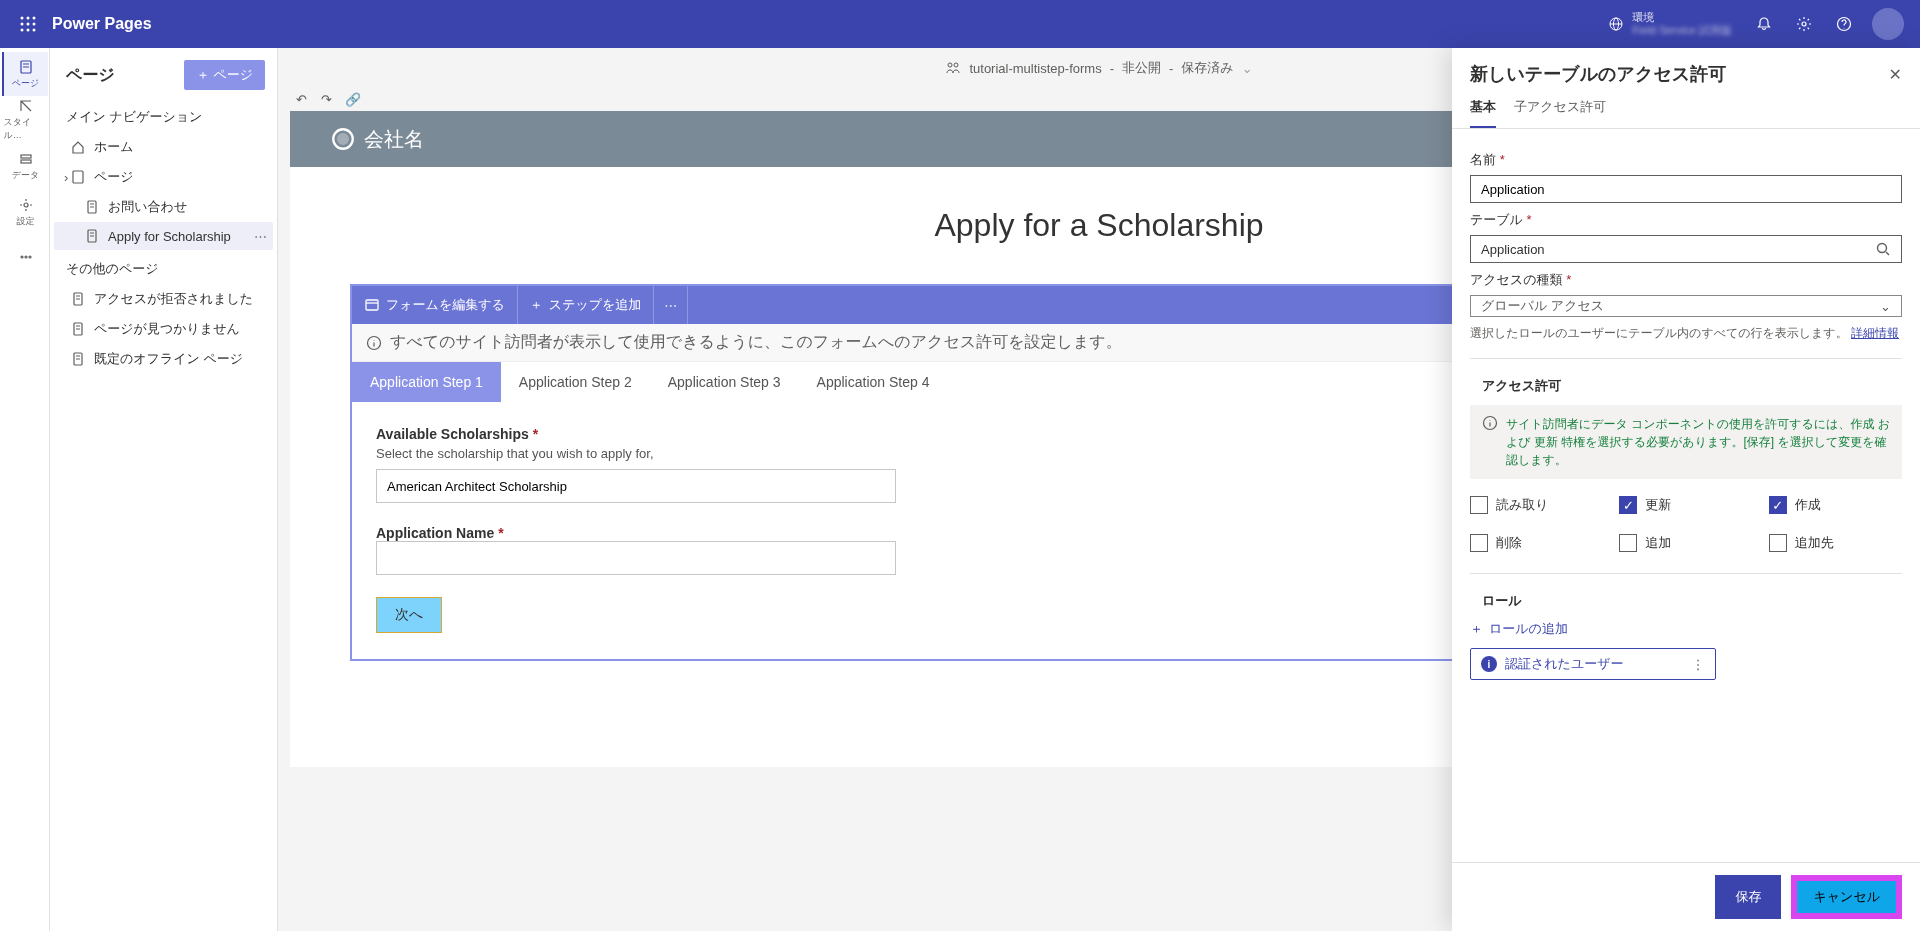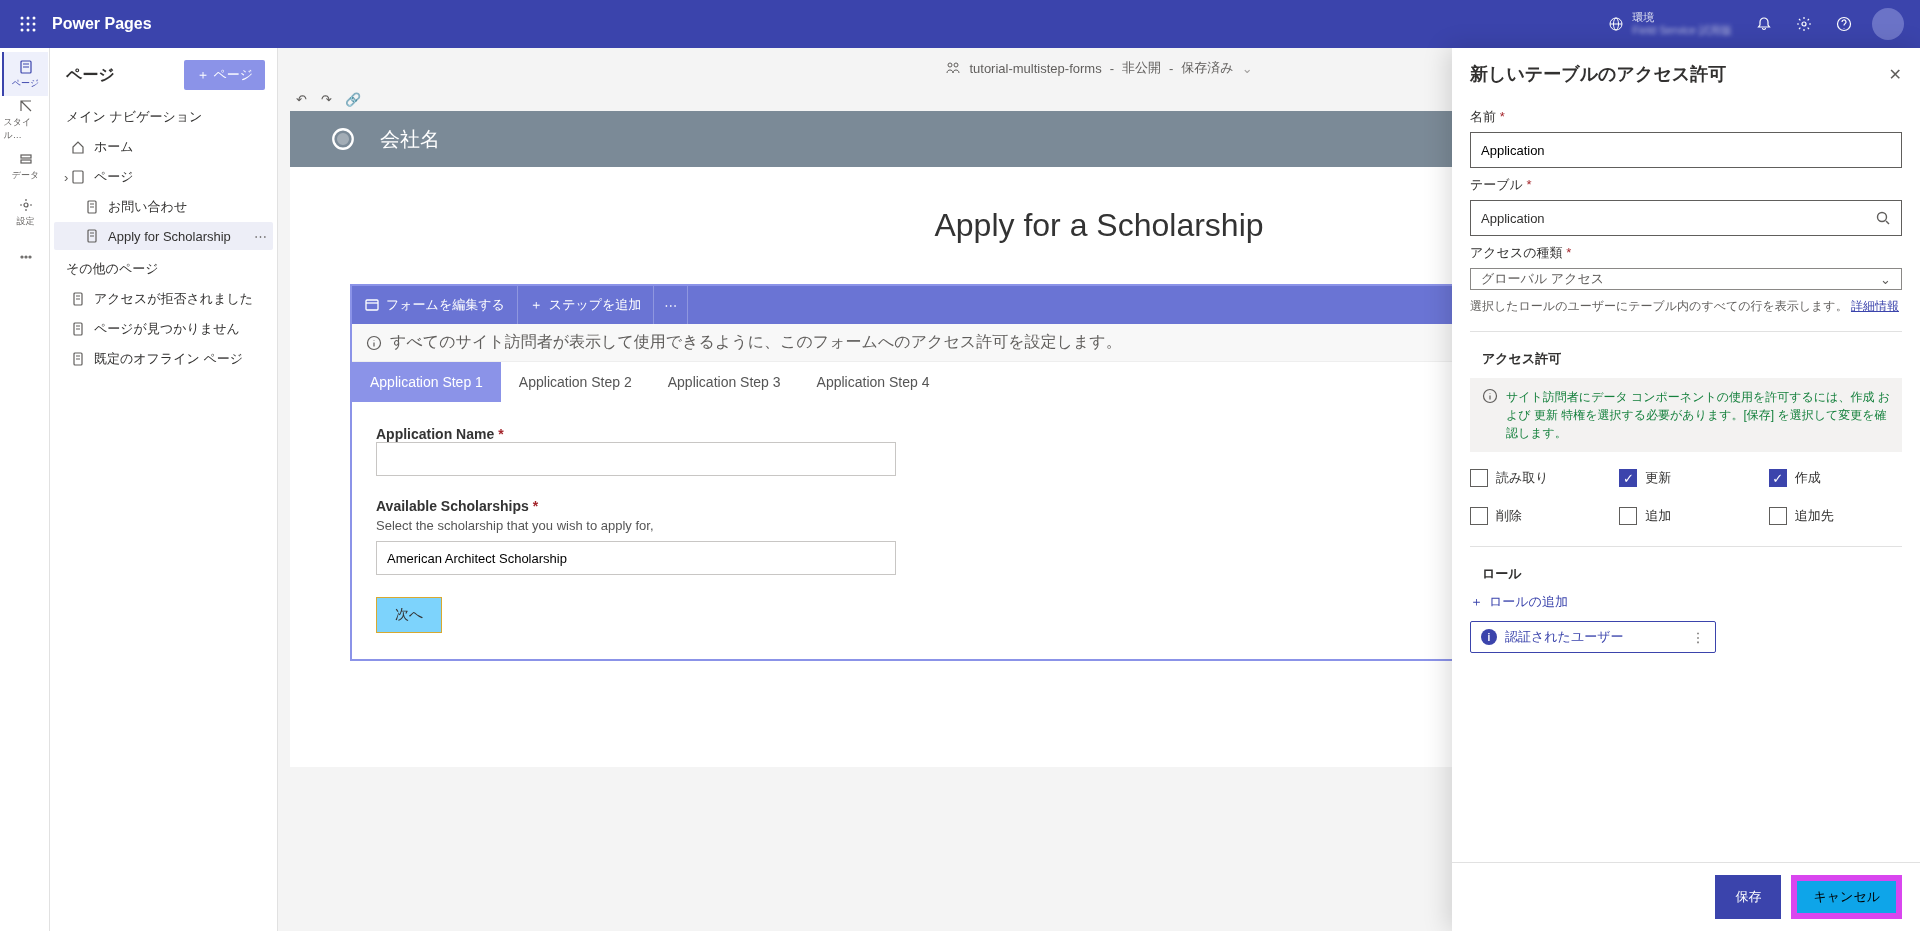--- a/index.html
+++ b/index.html
@@ -27,21 +27,21 @@
 .tree-item{display:flex;align-items:center;gap:8px;padding:6px 8px 6px 16px;font-size:13px;color:#323130;cursor:pointer;border-radius:2px;position:relative}
 .tree-item.indent1{padding-left:30px}
 .tree-item.selected{background:#edeef7}
 .tree-item .more{position:absolute;right:6px;color:#605e5c}
 .main{flex:1;background:#f4f4f4;overflow:auto;position:relative}
 .crumb{height:40px;display:flex;align-items:center;justify-content:center;gap:8px;color:#605e5c;font-size:13px}
 .crumb .chev{color:#a19f9d}
 .canvas-tools{display:flex;gap:14px;padding:4px 18px;color:#605e5c}
 .canvas-tools span{cursor:pointer}
 .site-header{background:#7b8a97;color:#fff;height:56px;display:flex;align-items:center;padding:0 40px;margin:0 12px}
-.site-logo{display:flex;align-items:center;gap:24px;font-size:20px}
+.site-logo{display:flex;align-items:center;gap:8px;font-size:20px}
 .site-nav{margin-left:auto;display:flex;gap:24px;font-size:15px}
 .site-nav .div{color:#fff;opacity:.5}
 .page-body{background:#fff;margin:0 12px;padding:40px 60px 30px;min-height:600px}
 .page-title{font-size:32px;text-align:center;color:#333;margin-bottom:40px;font-weight:400}
 .form-wrap{border:2px solid #8b93e8;padding:0;position:relative}
 .form-toolbar{background:#6a74d4;color:#fff;display:flex;align-items:center;height:38px;font-size:13px}
 .ft-seg{display:flex;align-items:center;gap:6px;padding:0 12px;height:100%;border-right:1px solid rgba(255,255,255,.25);cursor:pointer}
 .ft-seg.nb{border-right:none}
 .ft-seg.dots{padding:0 10px}
 .info-bar{background:#f8f8f8;display:flex;align-items:center;gap:8px;padding:8px 14px;font-size:16px;color:#605e5c;border-bottom:1px solid #eee}
@@ -65,21 +65,21 @@
 .roles-pop .manage{display:flex;align-items:center;gap:8px;color:#3b44ac;margin-top:10px;font-size:13px;cursor:pointer}
 .flyout{position:fixed;top:48px;right:0;bottom:0;width:468px;background:#fff;box-shadow:-4px 0 24px rgba(0,0,0,.15);display:flex;flex-direction:column;z-index:100}
 .fly-head{padding:14px 18px 0;display:flex;justify-content:space-between;align-items:center}
 .fly-head h3{font-size:18px;font-weight:600}
 .fly-tabs{display:flex;gap:18px;padding:12px 18px 0;border-bottom:1px solid #e1e1e1}
 .fly-tab{padding-bottom:10px;font-size:13px;color:#605e5c;cursor:pointer}
 .fly-tab.active{color:#323130;border-bottom:2px solid #3b44ac;font-weight:600}
 .fly-body{padding:14px 18px;flex:1;overflow:auto}
 .fl-label{font-size:13px;margin:8px 0 6px;display:block}
 .fl-label .req{color:#a4262c}
-.fl-input{width:100%;height:36px;border:1px solid #605e5c;padding:0 10px;font-size:13px}
+.fl-input{width:100%;height:28px;border:1px solid #605e5c;padding:0 10px;font-size:13px}
 .fl-sel{width:100%;height:22px;border:1px solid #8a8886;padding:0 10px;font-size:13px;display:flex;align-items:center;justify-content:space-between;color:#605e5c}
 .fl-note{font-size:12px;color:#605e5c;margin-top:8px}
 .fl-note a{color:#3b44ac;text-decoration:underline}
 .fl-sect{font-size:13px;font-weight:600;margin:18px 12px 10px}
 .fl-divider{border:none;border-top:1px solid #e1e1e1;margin:16px 0}
 .fl-info{background:#f3f2f1;padding:10px 12px;font-size:12px;color:#15803d;display:flex;gap:8px;line-height:1.5;margin-bottom:12px}
 .perm-grid{display:grid;grid-template-columns:1fr 1fr 1fr;gap:10px 16px}
 .add-role{display:flex;align-items:center;gap:6px;color:#3b44ac;font-size:13px;cursor:pointer;margin:4px 0 10px}
 .role-chip{border:1px solid #3b44ac;border-radius:2px;display:inline-flex;align-items:center;gap:8px;padding:6px 10px;font-size:13px;color:#3b44ac}
 .role-chip .ci{width:16px;height:16px;border-radius:50%;background:#3b44ac;color:#fff;display:flex;align-items:center;justify-content:center;font-size:10px;font-weight:700}
@@ -320,27 +320,27 @@
           <span>すべてのサイト訪問者が表示して使用できるように、このフォームへのアクセス許可を設定します。</span>
         </div>
         <div class="step-tabs" id="step-tabs">
             <div class="step-tab active">Application Step 1</div>
             <div class="step-tab">Application Step 2</div>
             <div class="step-tab">Application Step 3</div>
             <div class="step-tab">Application Step 4</div>
           </div>
         <div class="form-inner">
           <div class="fld-block">
-            <div class="fld-label"><span>Application Name</span> <span class="req">*</span></div>
-            <input class="fld-input" style="">
-          </div>
-          <div class="fld-block">
             <div class="fld-label"><span>Available Scholarships</span> <span class="req">*</span></div>
             <div class="fld-help">Select the scholarship that you wish to apply for,</div>
             <input class="fld-input" value="American Architect Scholarship" style="">
+          </div>
+          <div class="fld-block">
+            <div class="fld-label"><span>Application Name</span> <span class="req">*</span></div>
+            <input class="fld-input" style="">
           </div>
           <button class="btn-next">次へ</button>
         </div>
       </div>
     </div>
 
     <div class="roles-pop">
       <h4>
           <span>ロール</span>
           <span class="close-x">✕</span>
@@ -376,20 +376,24 @@
       </div>
     </div>
   </div>
 </div>
 
 <div class="flyout">
   <div class="fly-head">
     <h3>新しいテーブルのアクセス許可</h3>
     <span class="close-x">✕</span>
   </div>
+  <div class="fly-tabs" id="fly-tabs">
+      <div class="fly-tab active">基本</div>
+      <div class="fly-tab">子アクセス許可</div>
+    </div>
   <div class="fly-body">
     <label class="fl-label"><span>名前</span> <span class="req">*</span></label>
     <input class="fl-input" value="Application" style="">
     <label class="fl-label"><span>テーブル</span> <span class="req">*</span></label>
     <div class="fl-input" style="display:flex;align-items:center;justify-content:space-between">
         <span>Application</span>
         <svg class="icon-svg" viewBox="0 0 16 16" fill="none" stroke="#605e5c" stroke-width="1.4">
           <circle cx="7" cy="7" r="4.5"></circle>
           <path d="M11 11l3 3"></path>
         </svg>

